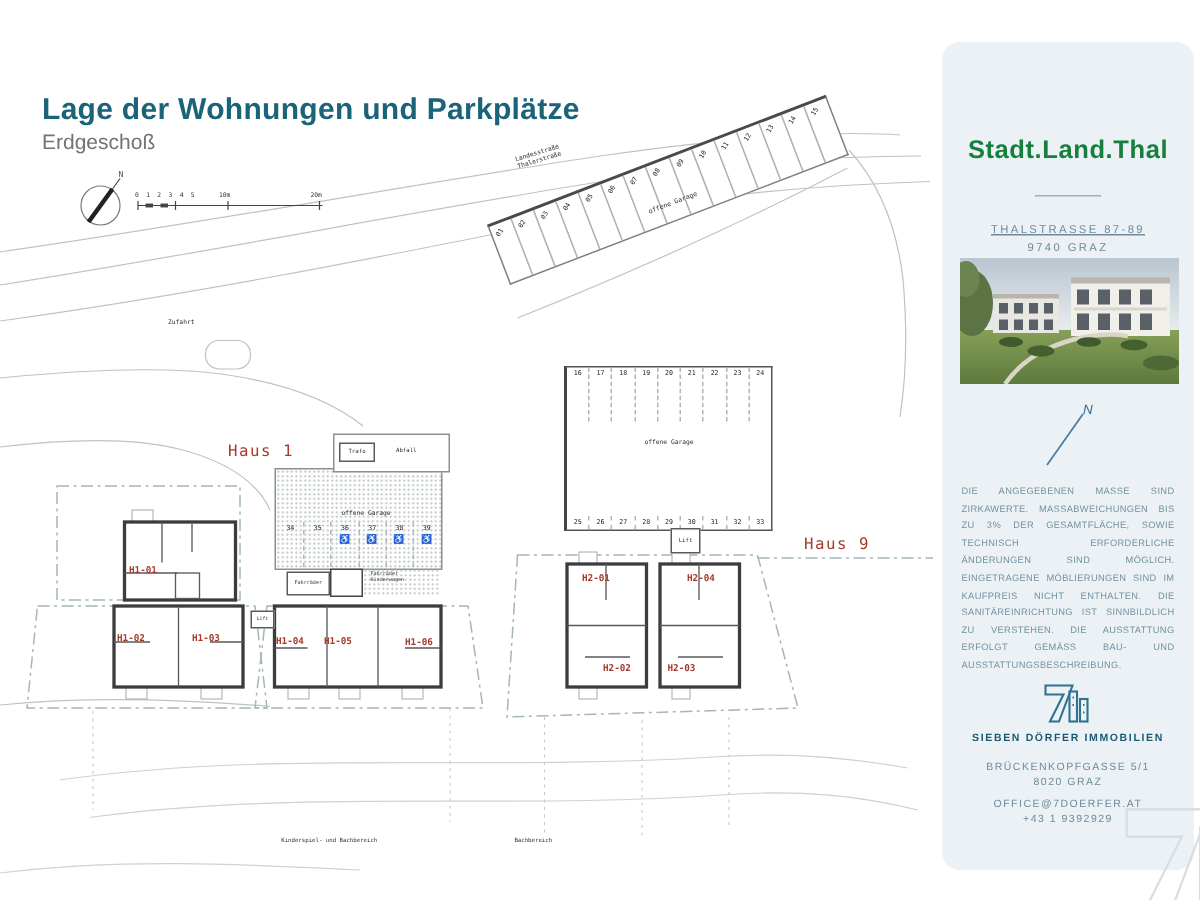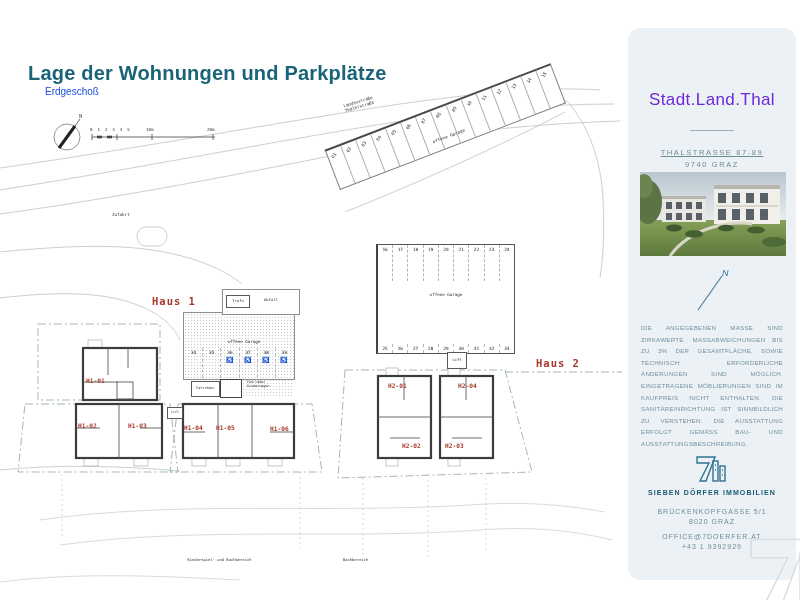--- a/index.html
+++ b/index.html
@@ -1,24 +1,24 @@
 <!DOCTYPE html>
 <html><head>
 <meta charset="utf-8">
 <style>
   html,body{margin:0;padding:0;background:#fff;}
   .page{position:relative;width:800px;height:600px;overflow:hidden;background:#ffffff;
         font-family:"Liberation Sans",sans-serif;}
   
   .title{position:absolute;left:28px;top:62px;font-size:20px;font-weight:bold;color:#1a6378;letter-spacing:.2px;}
-  .subtitle{position:absolute;left:45px;top:86px;font-size:10px;color:#1d4ed8;}
+  .subtitle{position:absolute;left:28px;top:86px;font-size:14px;color:#737373;}
   
   .lbl{position:absolute;font-family:"DejaVu Sans Mono",monospace;color:#2e2e2e;line-height:1.15;}
   .red{color:#a63a2c;font-weight:bold;}
-  .haus{font-size:10.5px;letter-spacing:1px;font-weight:bold;color:#a63a2c;font-family:"DejaVu Sans Mono",monospace;text-align:center;}
+  .haus{font-size:10.5px;letter-spacing:1px;font-weight:normal;color:#a63a2c;font-family:"DejaVu Sans Mono",monospace;text-align:center;}
   .unit{font-size:6.2px;}
   .tiny{font-size:4.2px;}
   .center{text-align:center;}
   .boxed{border:1px solid #5a5a5a;background:#fff;display:flex;align-items:center;justify-content:center;}
   .hatch{background-image:radial-gradient(circle,#c4cacd 0.6px,transparent 0.8px);background-size:3px 3px;}
   
   .diag-row{position:absolute;left:340px;top:147px;width:240px;height:40px;
             transform:rotate(-21deg);transform-origin:0 100%;
             background:#fff;border:1px solid #7c8184;border-top:2.4px solid #4a4a4a;display:flex;}
   .diag-row .cell{flex:1;position:relative;border-right:0.6px solid #aab0b3;}
@@ -35,22 +35,22 @@
   .cgar .cell{flex:1;border-right:0.6px dashed #b0b6b9;display:flex;justify-content:center;}
   .cgar .cell:last-child{border-right:none;}
   .cgar .num{font-size:4.4px;font-family:"DejaVu Sans Mono",monospace;color:#222;padding:2px 0;}
   .h1row{position:absolute;left:185px;top:348px;width:108px;height:30px;display:flex;}
   .h1row .cell{flex:1;border-right:0.6px dashed #b0b6b9;display:flex;flex-direction:column;align-items:center;}
   .h1row .cell:last-child{border-right:none;}
   .h1row .num{font-size:4.4px;font-family:"DejaVu Sans Mono",monospace;color:#222;padding-top:2px;}
   .h1row .acc{font-size:6px;color:#333;line-height:1;margin-top:2px;}
   
   .sidebar{position:absolute;left:628px;top:28px;width:168px;height:552px;background:#ecf1f5;border-radius:12px;}
-  .brand{position:absolute;left:0;top:62px;width:100%;text-align:center;font-size:17px;font-weight:normal;
-         color:#6d28d9;letter-spacing:.4px;}
+  .brand{position:absolute;left:0;top:62px;width:100%;text-align:center;font-size:17px;font-weight:bold;
+         color:#15803d;letter-spacing:.4px;}
   .divider{position:absolute;left:62px;top:102px;width:44px;border-top:1px solid #9ab0ba;}
   .addr{position:absolute;left:0;width:100%;text-align:center;font-size:7.5px;letter-spacing:1.6px;color:#6d8b9b;}
   .render{position:absolute;left:12px;top:144px;width:146px;height:84px;overflow:hidden;}
   .disclaimer{position:absolute;left:13px;top:294px;width:142px;font-size:6.2px;line-height:11.6px;
               color:#7292a2;text-align:justify;letter-spacing:.25px;}
   .company{position:absolute;left:0;top:461px;width:100%;text-align:center;font-size:7px;font-weight:bold;
            letter-spacing:1.1px;color:#1a5a74;}
   .sfoot{position:absolute;left:0;width:100%;text-align:center;font-size:7px;letter-spacing:1px;color:#6d8b9b;}
   .watermark{position:absolute;left:742px;top:512px;}
 </style>
@@ -301,21 +301,21 @@
   <div class="lbl boxed" style="left:191px;top:381px;width:27px;height:14px;font-size:3.4px;">Fahrräder</div>
   <div style="position:absolute;left:220px;top:379px;width:20px;height:17px;border:1.6px solid #444;background:#fff;"></div>
   <div class="hatch" style="position:absolute;left:242px;top:379px;width:51px;height:18px;"></div>
   <div class="lbl" style="left:247px;top:381px;font-size:3.4px;">
     <div>Fahrräder</div>
     <div>Kinderwagen</div>
   </div>
   <div class="lbl boxed" style="left:167px;top:407px;width:14px;height:10px;font-size:3.2px;">Lift</div>
 
   <div class="haus" style="position:absolute;left:152px;top:295px;">Haus 1</div>
-  <div class="haus" style="position:absolute;left:536px;top:357px;">Haus 2</div>
+  <div class="haus" style="position:absolute;left:536px;top:357px;">Haus 9</div>
 
   <div class="lbl red unit" style="left:86px;top:377px;">H1-01</div>
   <div class="lbl red unit" style="left:78px;top:422px;">H1-02</div>
   <div class="lbl red unit" style="left:128px;top:422px;">H1-03</div>
   <div class="lbl red unit" style="left:184px;top:424px;">H1-04</div>
   <div class="lbl red unit" style="left:216px;top:424px;">H1-05</div>
   <div class="lbl red unit" style="left:270px;top:425px;">H1-06</div>
   <div class="lbl red unit" style="left:388px;top:382px;">H2-01</div>
   <div class="lbl red unit" style="left:402px;top:442px;">H2-02</div>
   <div class="lbl red unit" style="left:445px;top:442px;">H2-03</div>

